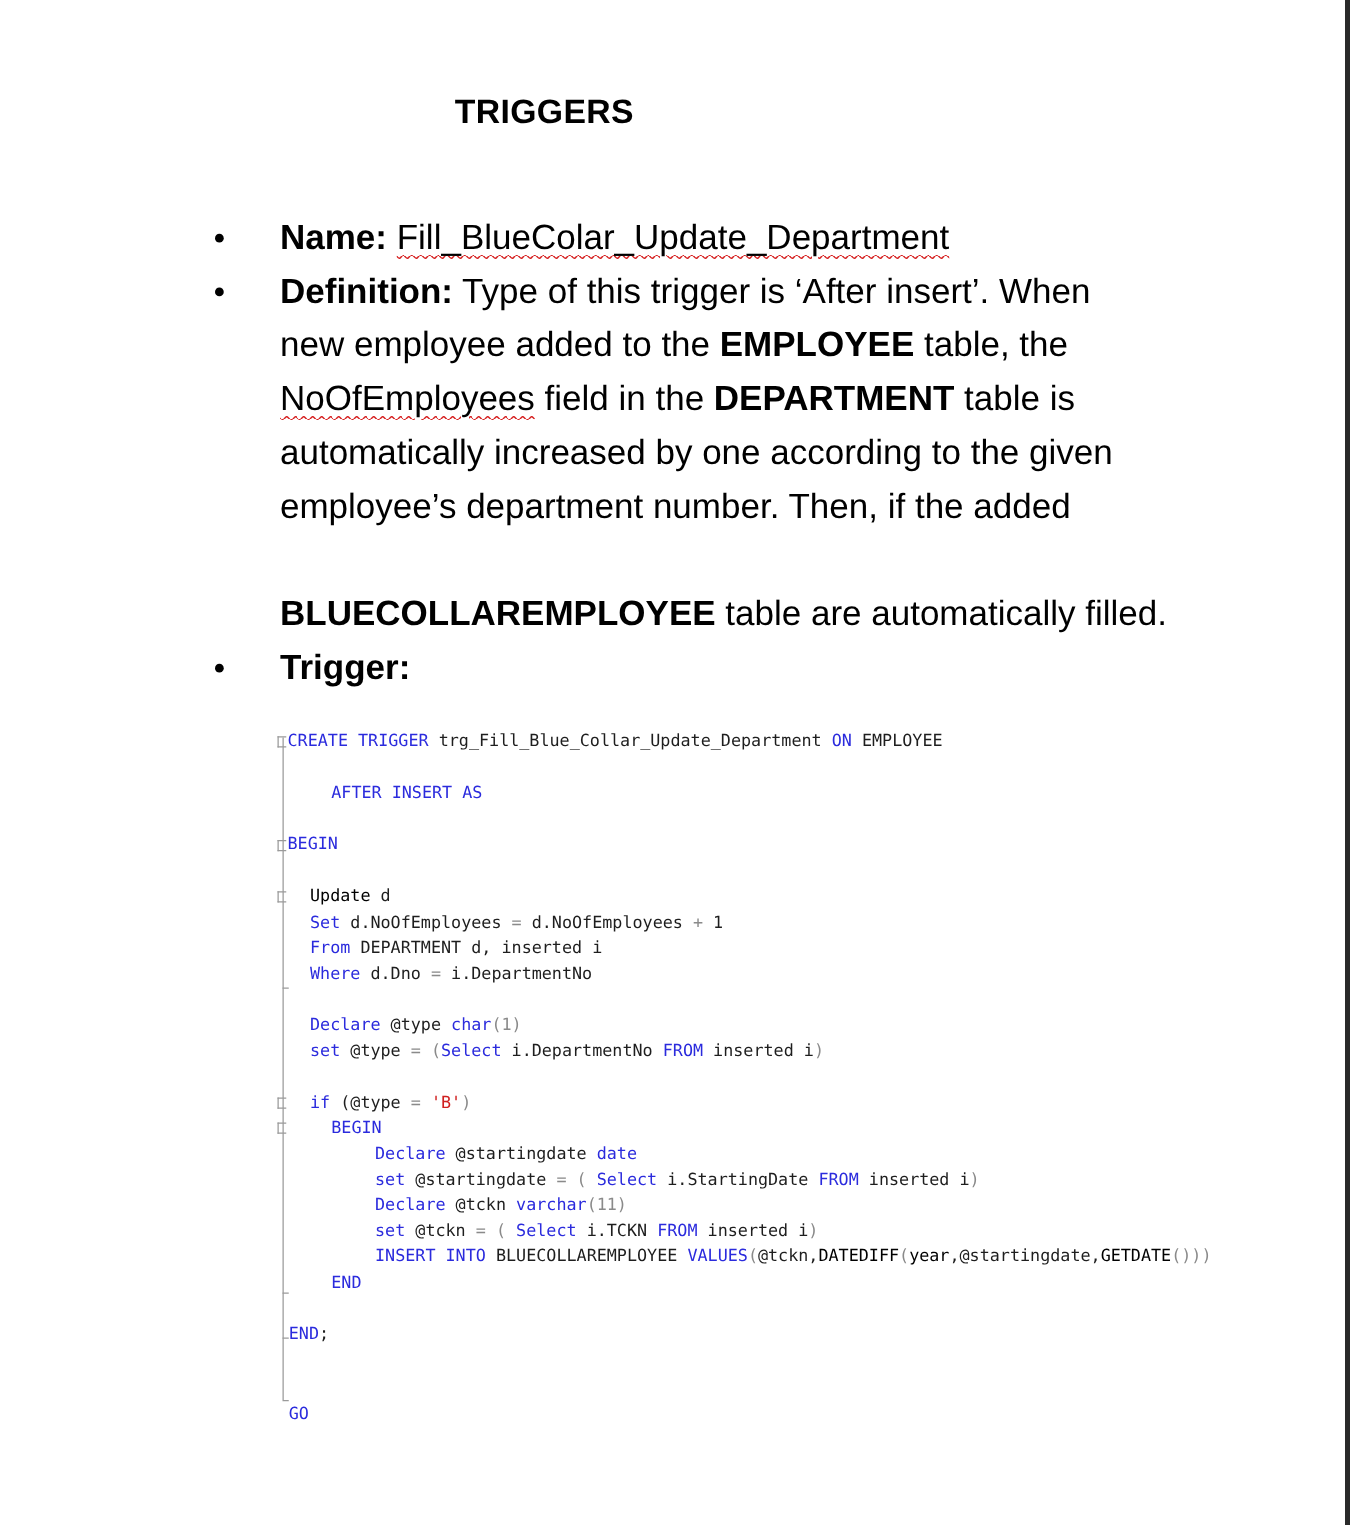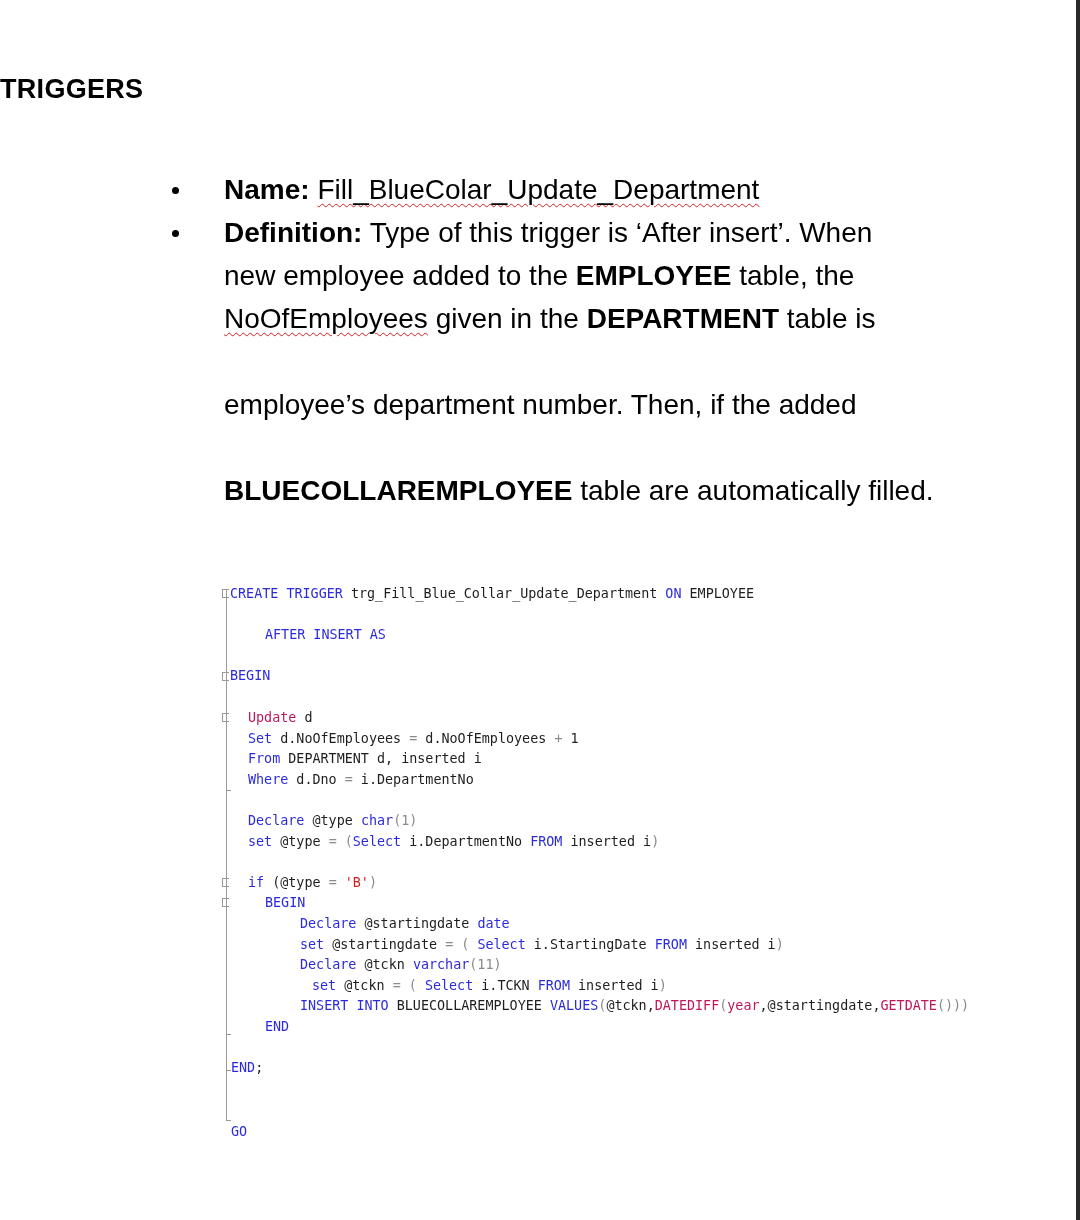--- a/index.html
+++ b/index.html
@@ -4,21 +4,21 @@
   <style>
     html, body { margin: 0; padding: 0; }
     body {
       width: 1080px; height: 1220px; background: #ffffff; position: relative; overflow: hidden;
       font-family: "Liberation Sans", sans-serif; color: #000;
     }
     .right-edge {
       position: absolute; top: 0; right: 0; width: 4px; height: 1220px; background: #2a2a2a;
     }
     .title {
-      position: absolute; top: 74px; left: 0; width: 871px; text-align: left;
+      position: absolute; top: 74px; left: 0; width: 871px; text-align: center;
       font-weight: bold; font-size: 27px; letter-spacing: 0.3px;
     }
     .bullets { position: absolute; top: 168px; left: 0; width: 1075px; }
     .bullet {
       position: relative; padding-left: 224px; font-size: 28px; line-height: 43px; width: 740px;
     }
     .bullet .dot {
       position: absolute; left: 172px; top: 19px; width: 7px; height: 7px; background: #000; border-radius: 50%;
     }
     .squiggle {
@@ -31,21 +31,21 @@
       font-family: "DejaVu Sans Mono", monospace; font-size: 13.4px; color: #222;
     }
     .gutter-line { position: absolute; left: 8px; width: 1px; background: #9a9a9a; }
     .gutter-tick { position: absolute; left: 8px; width: 5px; height: 1px; background: #9a9a9a; }
     .fold {
       position: absolute; left: 4px; width: 7px; height: 9px; border: 1px solid #9a9a9a; border-right: none;
       box-sizing: border-box;
     }
     .line { position: absolute; white-space: pre; line-height: 20px; }
     .kw { color: #2b2bdd; }
-    .fn { color: #be185d; }
+    .fn { color: #000000; }
     .str { color: #d02020; }
     .op { color: #8a8a8a; }
     .tx { color: #1e1e1e; }
   </style>
 </head>
 <body>
 
 <div class="right-edge"></div>
 
 <div class="title">TRIGGERS</div>
@@ -53,25 +53,29 @@
 <div class="bullets">
   <div class="bullet">
     <span class="dot"></span>
     <b>Name:</b>
     <span> </span><span class="squiggle">Fill_BlueColar_Update_Department</span>
   </div>
   <div class="bullet">
     <span class="dot"></span>
     <b>Definition:</b><span> Type of this trigger is ‘After insert’. When</span><br>
     <span>new employee added to the </span><b>EMPLOYEE</b><span> table, the</span><br>
-    <span class="squiggle">NoOfEmployees</span><span> given in the </span><b>DEPARTMENT</b><span> table is</span><br>
-    <br>
+    <span class="squiggle">NoOfEmployees</span><span> field in the </span><b>DEPARTMENT</b><span> table is</span><br>
+    <span>automatically increased by one according to the given</span><br>
     <span>employee’s department number. Then, if the added</span><br>
     <br>
     <b>BLUECOLLAREMPLOYEE</b><span> table are automatically filled.</span>
+  </div>
+  <div class="bullet">
+    <span class="dot"></span>
+    <b>Trigger:</b>
   </div>
 </div>
 
 <div class="code">
 
   <div class="gutter-line" style="top:10px;height:530px;"></div>
   <div class="fold" style="top:9px;"></div>
   <div class="fold" style="top:92px;"></div>
   <div class="fold" style="top:133px;"></div>
   <div class="fold" style="top:298px;"></div>
@@ -94,20 +98,20 @@
 
   <div class="line" style="top:231px;left:30px;"><span class="kw">Declare</span><span class="tx"> @type </span><span class="kw">char</span><span class="op">(1)</span></div>
   <div class="line" style="top:252px;left:30px;"><span class="kw">set</span><span class="tx"> @type </span><span class="op">=</span> <span class="op">(</span><span class="kw">Select</span><span class="tx"> i.DepartmentNo </span><span class="kw">FROM</span><span class="tx"> inserted i</span><span class="op">)</span></div>
 
   <div class="line" style="top:293px;left:30px;"><span class="kw">if</span><span class="tx"> (@type </span><span class="op">=</span> <span class="str">'B'</span><span class="op">)</span></div>
   <div class="line" style="top:313px;left:47px;"><span class="kw">BEGIN</span></div>
 
   <div class="line" style="top:334px;left:82px;"><span class="kw">Declare</span><span class="tx"> @startingdate </span><span class="kw">date</span></div>
   <div class="line" style="top:355px;left:82px;"><span class="kw">set</span><span class="tx"> @startingdate </span><span class="op">=</span> <span class="op">( </span><span class="kw">Select</span><span class="tx"> i.StartingDate </span><span class="kw">FROM</span><span class="tx"> inserted i</span><span class="op">)</span></div>
   <div class="line" style="top:375px;left:82px;"><span class="kw">Declare</span><span class="tx"> @tckn </span><span class="kw">varchar</span><span class="op">(11)</span></div>
-  <div class="line" style="top:396px;left:82px;margin-left:12px;"><span class="kw">set</span><span class="tx"> @tckn </span><span class="op">=</span> <span class="op">( </span><span class="kw">Select</span><span class="tx"> i.TCKN </span><span class="kw">FROM</span><span class="tx"> inserted i</span><span class="op">)</span></div>
+  <div class="line" style="top:396px;left:82px;"><span class="kw">set</span><span class="tx"> @tckn </span><span class="op">=</span> <span class="op">( </span><span class="kw">Select</span><span class="tx"> i.TCKN </span><span class="kw">FROM</span><span class="tx"> inserted i</span><span class="op">)</span></div>
   <div class="line" style="top:416px;left:82px;"><span class="kw">INSERT INTO</span><span class="tx"> BLUECOLLAREMPLOYEE </span><span class="kw">VALUES</span><span class="op">(</span><span class="tx">@tckn,</span><span class="fn">DATEDIFF</span><span class="op">(</span><span class="fn">year</span><span class="tx">,@startingdate,</span><span class="fn">GETDATE</span><span class="op">()))</span></div>
   <div class="line" style="top:437px;left:47px;"><span class="kw">END</span></div>
 
   <div class="line" style="top:478px;left:13px;"><span class="kw">END</span><span class="tx">;</span></div>
 
   <div class="line" style="top:542px;left:13px;"><span class="kw">GO</span></div>
 </div>
 
 </body></html>

